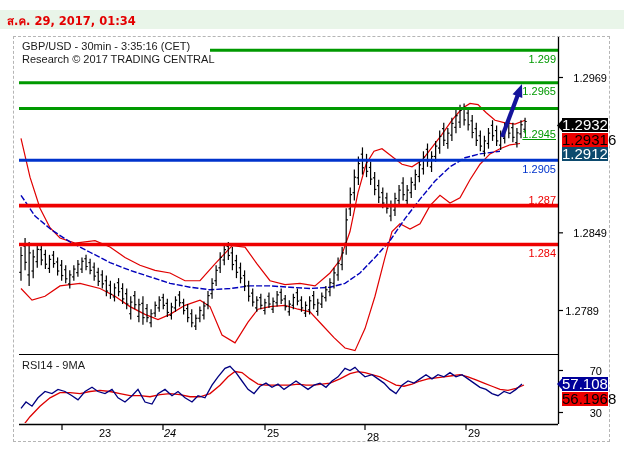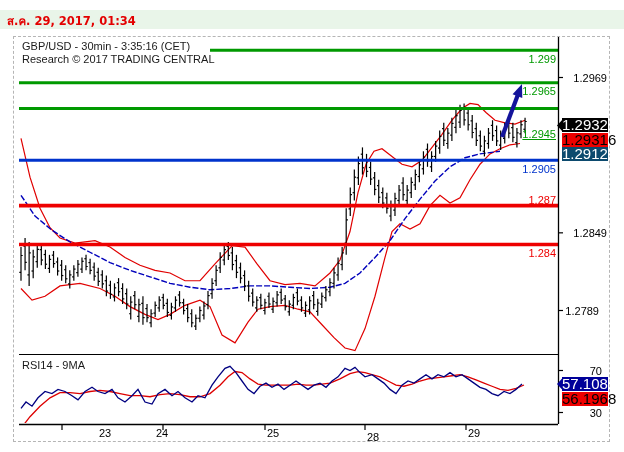--- a/index.html
+++ b/index.html
@@ -462,21 +462,21 @@
       <div class="ovl" style="right: 68px; top: 128px; color: rgb(0, 153, 0); text-align: right; text-decoration: underline;">1.2945</div>
       <div class="ovl" style="right: 68px; top: 162.844px; color: rgb(0, 51, 204); text-align: right;">1.2905</div>
       <div class="ovl" style="right: 68px; top: 194px; color: rgb(238, 0, 0); text-align: right;">1.287</div>
       <div class="ovl" style="right: 68px; top: 246.983px; color: rgb(238, 0, 0); text-align: right;">1.284</div>
       <div class="ovl" style="right: 17px; top: 71.5px; color: rgb(0, 0, 0); text-align: left;">1.2969</div>
       <div class="ovl" style="right: 17px; top: 226.833px; color: rgb(0, 0, 0); text-align: right;">1.2849</div>
       <div class="ovl" style="right: 25px; top: 304.5px; color: rgb(0, 0, 0); text-align: center;">1.2789</div>
       <div class="ovl" style="right: 22px; top: 364.5px; color: rgb(0, 0, 0); text-align: right;">70</div>
       <div class="ovl" style="right: 22px; top: 406.5px; color: rgb(0, 0, 0); text-align: right;">30</div>
       <div class="ovl" style="left: 64px; top: 427px; color: rgb(0, 0, 0); margin-left: 35px;">23</div>
-      <div class="ovl" style="left: 156px; top: 427px; color: rgb(0, 0, 0);">24</div>
+      <div class="ovl" style="left: 164px; top: 427px; color: rgb(0, 0, 0); font-style: italic;">24</div>
       <div class="ovl" style="left: 267px; top: 427px; color: rgb(0, 0, 0);">25</div>
       <div class="ovl" style="left: 367px; top: 431px; color: rgb(0, 0, 0);">28</div>
       <div class="ovl" style="left: 468px; top: 427px; color: rgb(0, 0, 0);">29</div>
       <div class="pbox" style="top: 118.394px; height: 14px; line-height: 14px; background: rgb(0, 0, 0); color: rgb(255, 255, 255);">1.2932</div>
       <div class="pbox" style="top: 132.894px; height: 14px; line-height: 14px; background: rgb(238, 0, 0); color: rgb(0, 0, 0);">1.29316</div>
       <div class="pbox" style="top: 147.394px; height: 14px; line-height: 14px; background: #0c4a6e; color: rgb(255, 255, 255);">1.29122</div>
       <div class="pbox" style="top: 377.036px; height: 14px; line-height: 14px; background: rgb(0, 0, 153); color: rgb(255, 255, 255);">57.1081</div>
       <div class="pbox" style="top: 391.536px; height: 14px; line-height: 14px; background: rgb(238, 0, 0); color: rgb(0, 0, 0);">56.1968</div>
     </div>
 </div>

